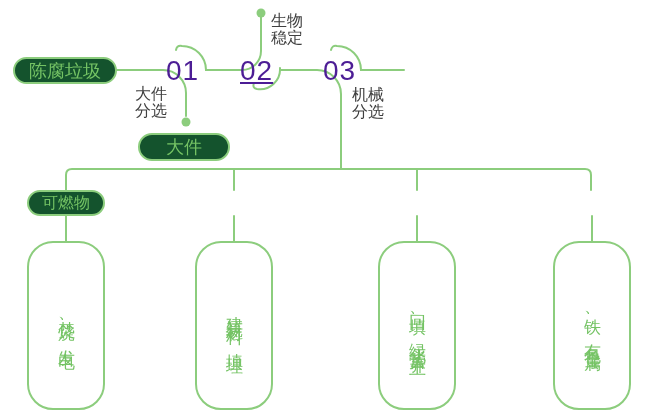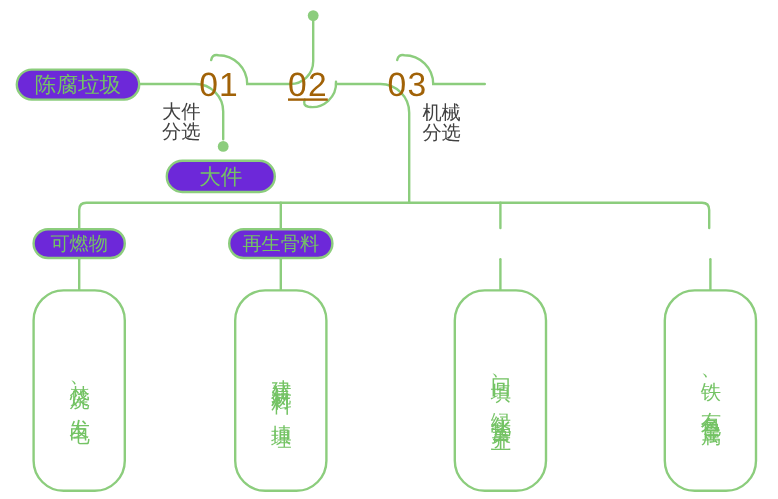--- a/index.html
+++ b/index.html
@@ -2,29 +2,29 @@
 <html><head>
 <meta charset="utf-8">
 <style>
   html,body{margin:0;padding:0;background:#ffffff;}
   .stage{
     position:relative;width:648px;height:416px;background:#ffffff;
     font-family:"Liberation Sans","DejaVu Sans",sans-serif;overflow:hidden;
   }
   .wires{position:absolute;left:0;top:0;}
   .pill{
-    position:absolute;box-sizing:border-box;background:#6d28d9;
+    position:absolute;box-sizing:border-box;background:#14532d;
     border:2px solid #8ccd7d;border-radius:15px;
     display:flex;align-items:center;justify-content:center;
     color:#74c364;white-space:nowrap;
   }
   .pill-lg{font-size:18px;}
   .pill-sm{font-size:16px;}
   .num{
-    position:absolute;font-size:28px;line-height:28px;color:#a16207;
+    position:absolute;font-size:28px;line-height:28px;color:#4c1d95;
     letter-spacing:1px;
   }
   .plabel{
     position:absolute;font-size:16px;line-height:17px;color:#404040;
     white-space:nowrap;
   }
   .rbox{
     position:absolute;box-sizing:border-box;background:#ffffff;
     border:2px solid #8ccd7d;border-radius:26px;
     display:flex;align-items:center;justify-content:center;
@@ -71,34 +71,35 @@
   </div>
 
   <span class="num" style="left:166px;top:57px;">01</span>
   <span class="num" style="left:240px;top:57px;text-decoration:underline;">02</span>
   <span class="num" style="left:323px;top:57px;">03</span>
 
   <div class="plabel" style="left:135px;top:85px;">
     <div>大件</div>
     <div>分选</div>
   </div>
+  <div class="plabel" style="left:271px;top:12px;">
+    <div>生物</div>
+    <div>稳定</div>
+  </div>
   <div class="plabel" style="left:352px;top:86px;">
     <div>机械</div>
     <div>分选</div>
   </div>
 
   <div class="pill pill-lg" style="left:138px;top:133px;width:92px;height:28px;">
     <span>大件</span>
   </div>
 
   <div class="pill pill-sm" style="left:27px;top:190px;width:78px;height:26px;">
     <span>可燃物</span>
-  </div>
-  <div class="pill pill-sm" style="left:190px;top:190px;width:88px;height:26px;">
-    <span>再生骨料</span>
   </div>
 
   <div class="rbox" style="left:27px;top:241px;width:78px;height:169px;">
     <span class="vtext">焚烧、发电</span>
   </div>
   <div class="rbox" style="left:195px;top:241px;width:78px;height:169px;">
     <span class="vtext">建筑材料、填埋</span>
   </div>
   <div class="rbox" style="left:378px;top:241px;width:78px;height:169px;">
     <span class="vtext">回填、绿化营养土</span>

